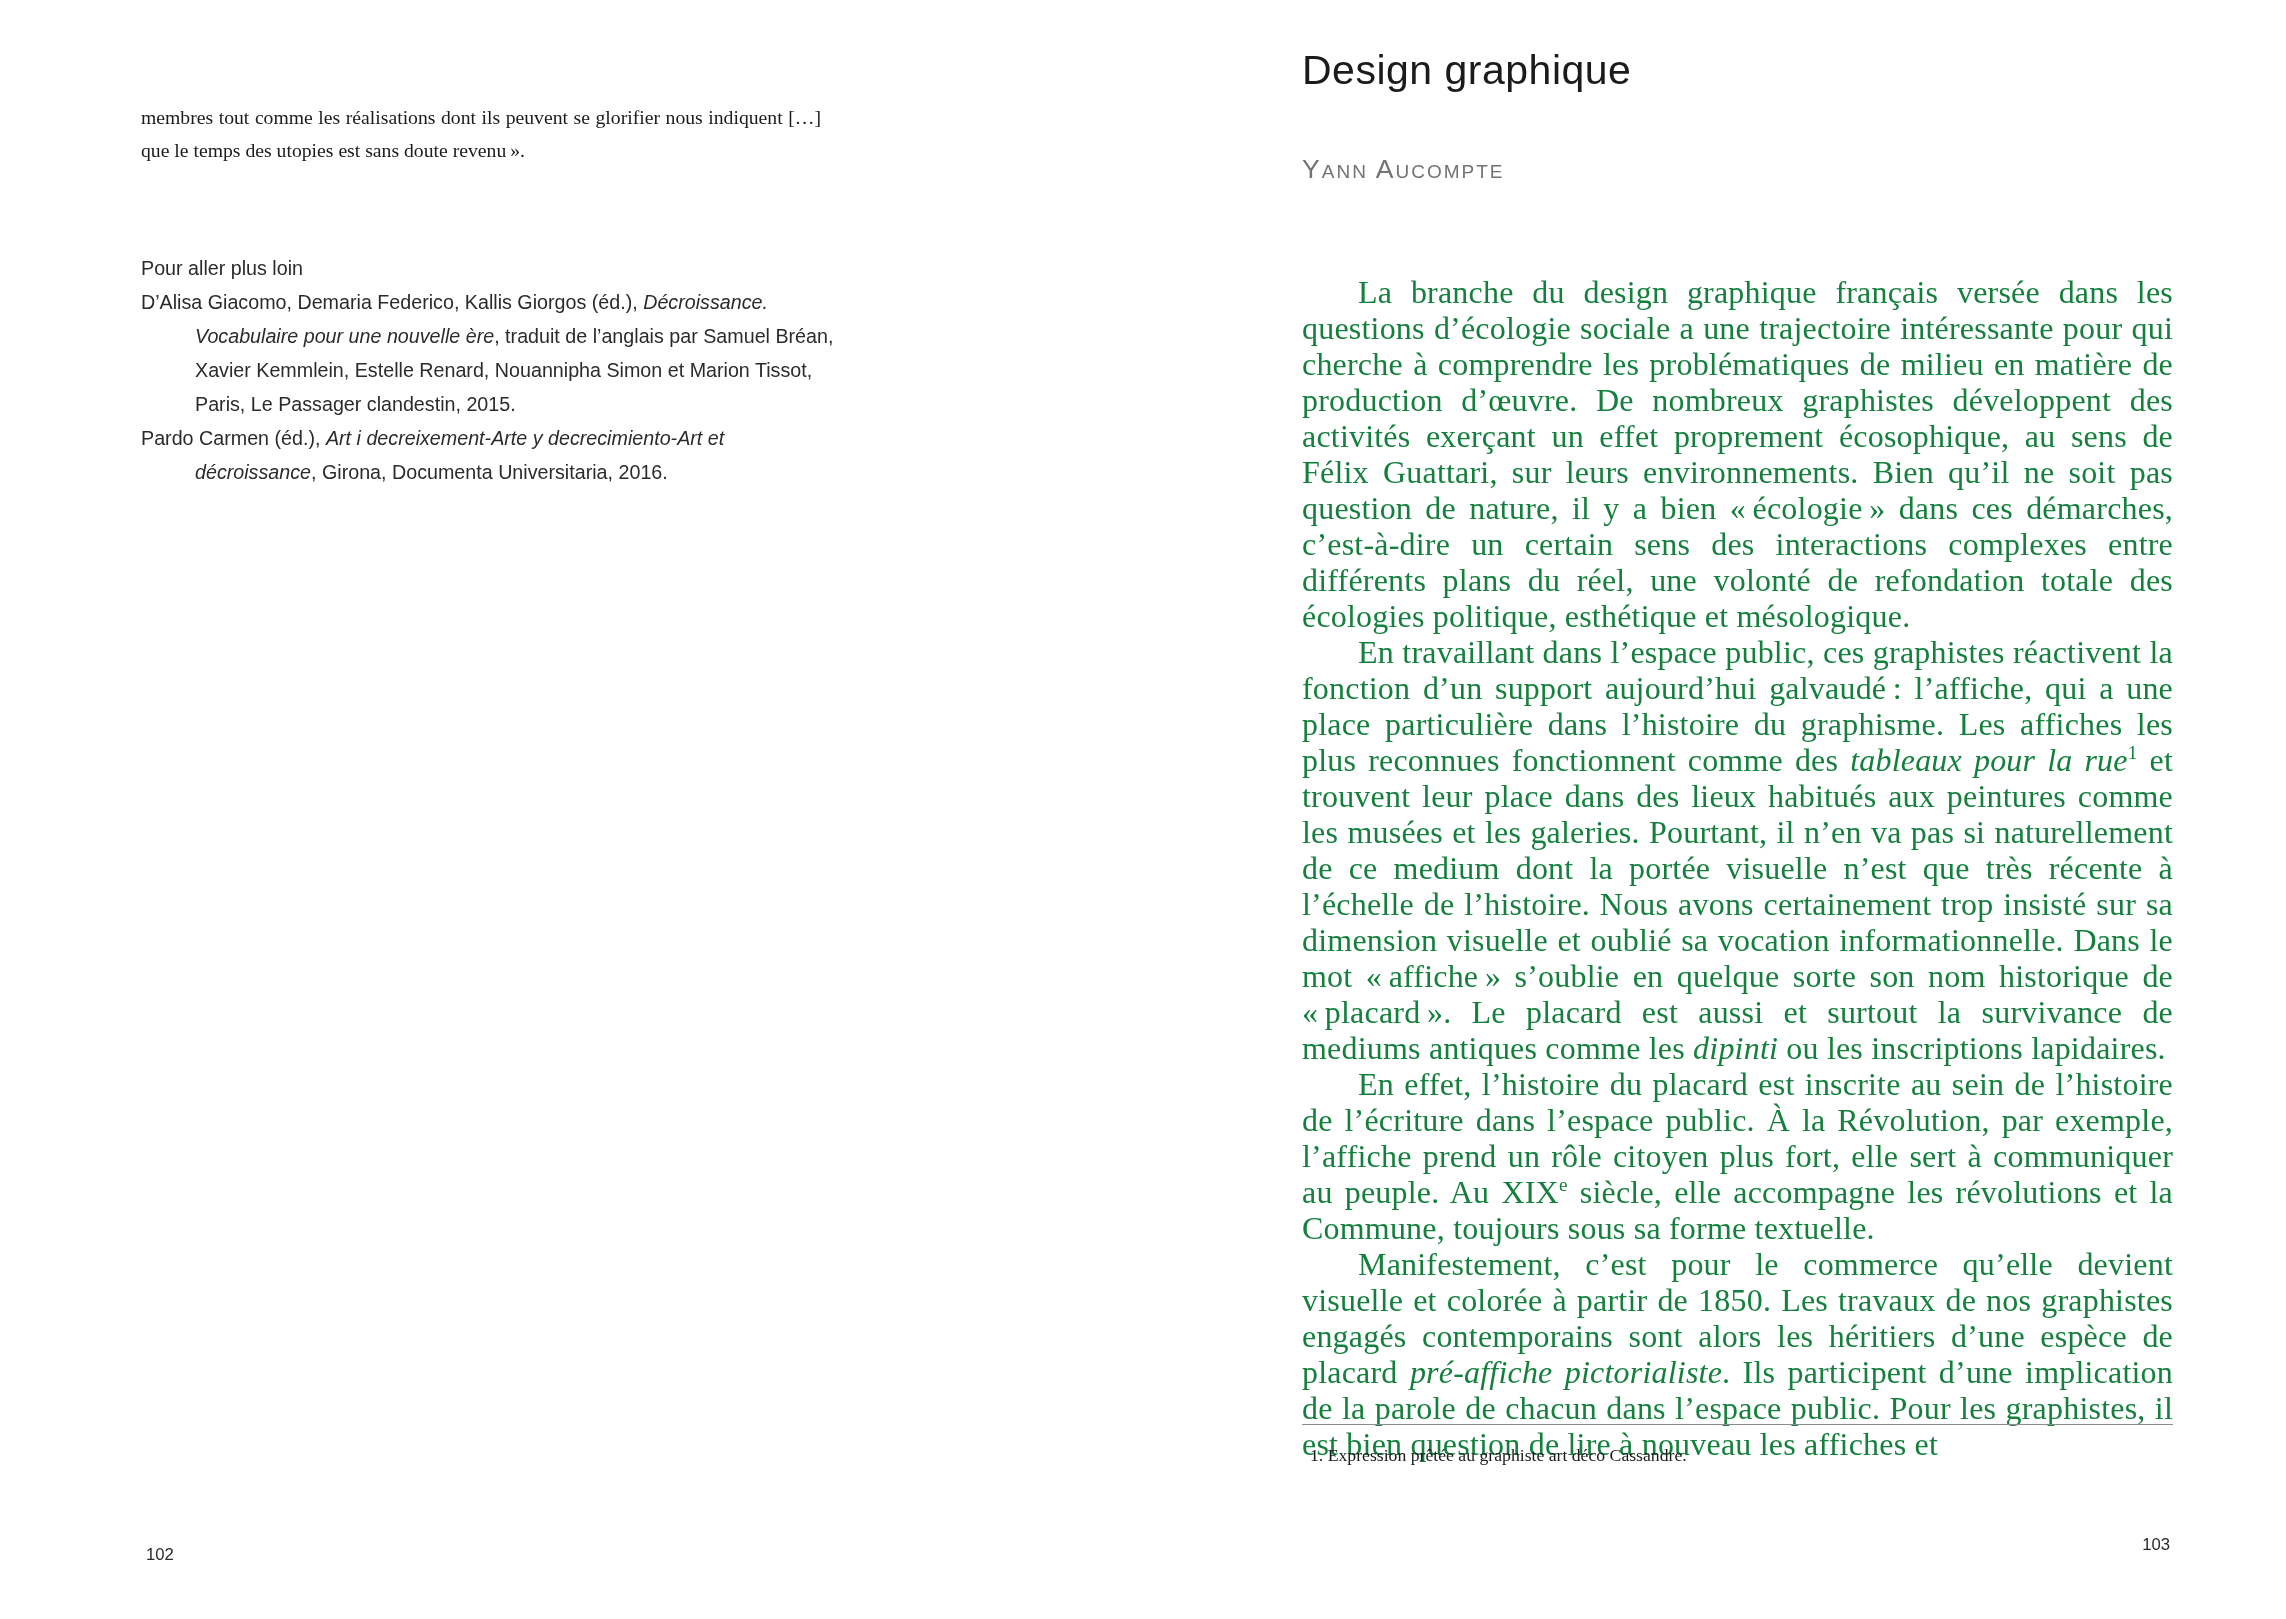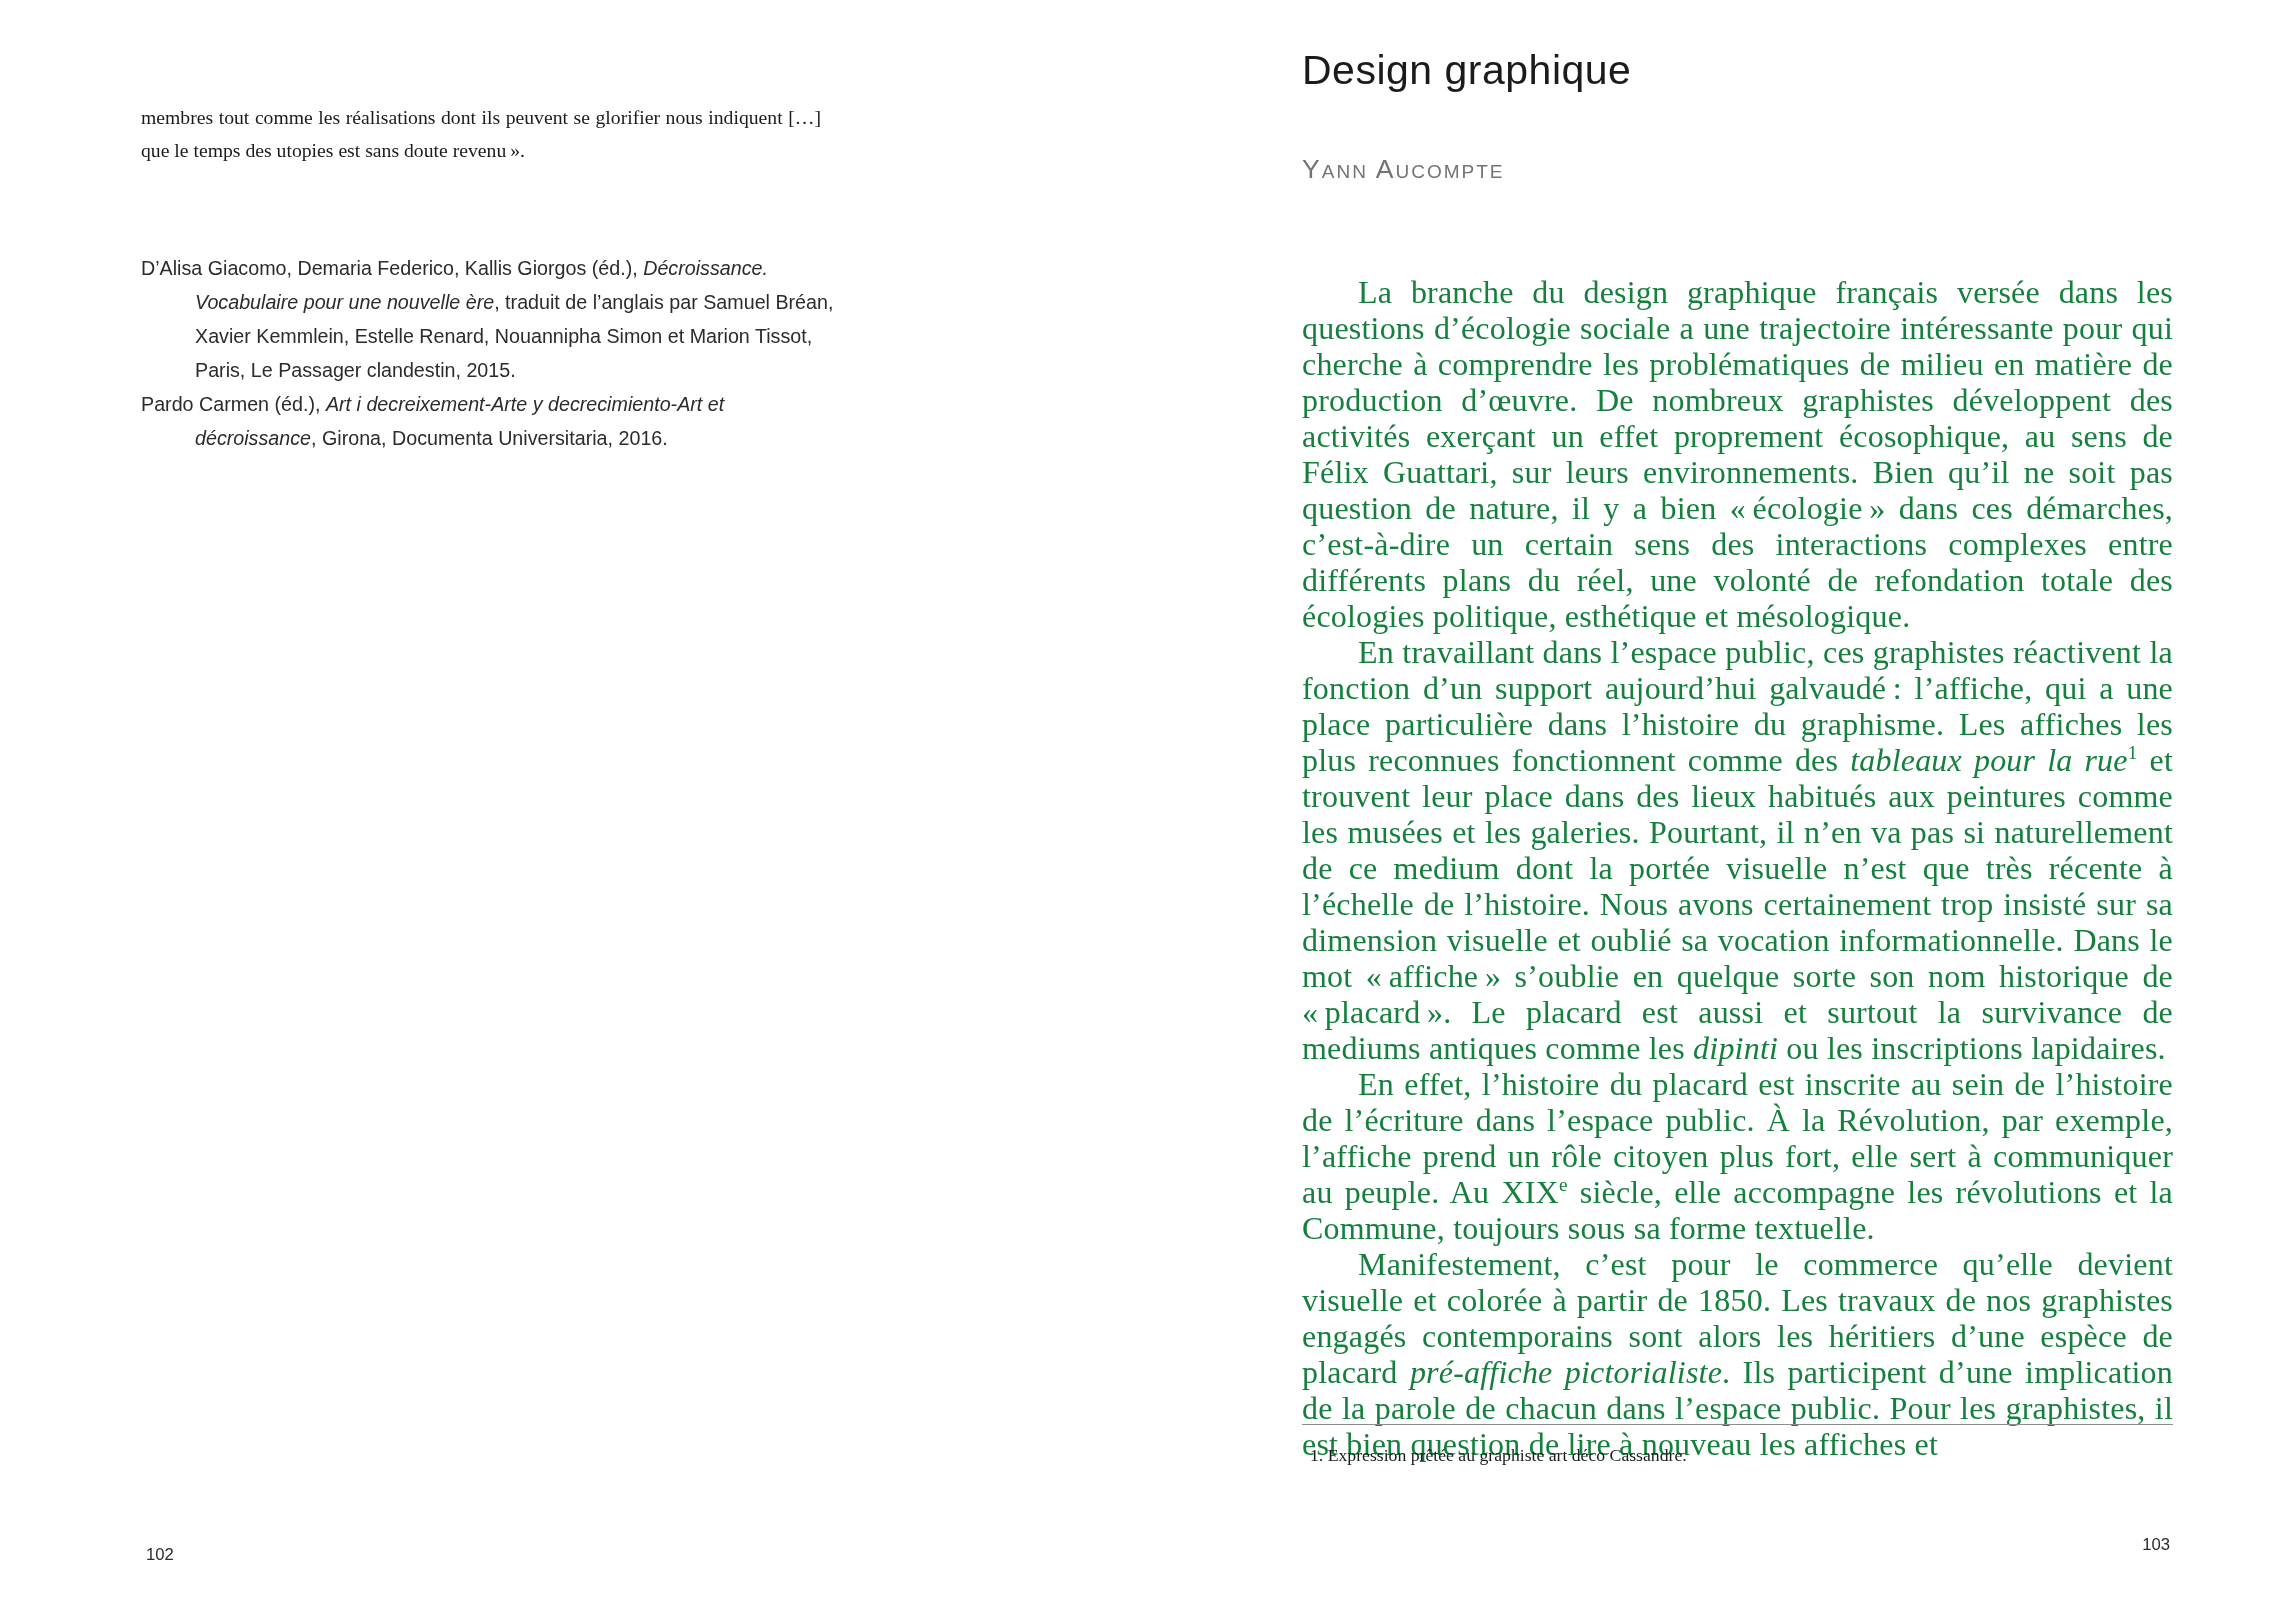--- a/index.html
+++ b/index.html
@@ -94,20 +94,21 @@
   }
 </style>
 </head>
 <body>
 
 <section>
 
   <p class="abs quote-par">membres tout comme les réalisations dont ils peuvent se glorifier nous indiquent […] que le temps des utopies est sans doute revenu ».</p>
 
   <div class="abs further">
+    <h3 class="further-heading">Pour aller plus loin</h3>
     <div class="bib-list">
         <p class="bib-entry"><span>D’Alisa Giacomo, Demaria Federico, Kallis Giorgos (éd.), </span><i>Décroissance. Vocabulaire pour une nouvelle ère</i><span>, traduit de l’anglais par Samuel Bréan, Xavier Kemmlein, Estelle Renard, Nouannipha Simon et Marion Tissot, Paris, Le Passager clandestin, 2015.</span></p>
         <p class="bib-entry"><span>Pardo Carmen (éd.), </span><i>Art i decreixement-Arte y decrecimiento-Art et décroissance</i><span>, Girona, Documenta Universitaria, 2016.</span></p>
       </div>
   </div>
 
   <div class="abs page-num page-num-left">102</div>
 </section>
 
 <section>

